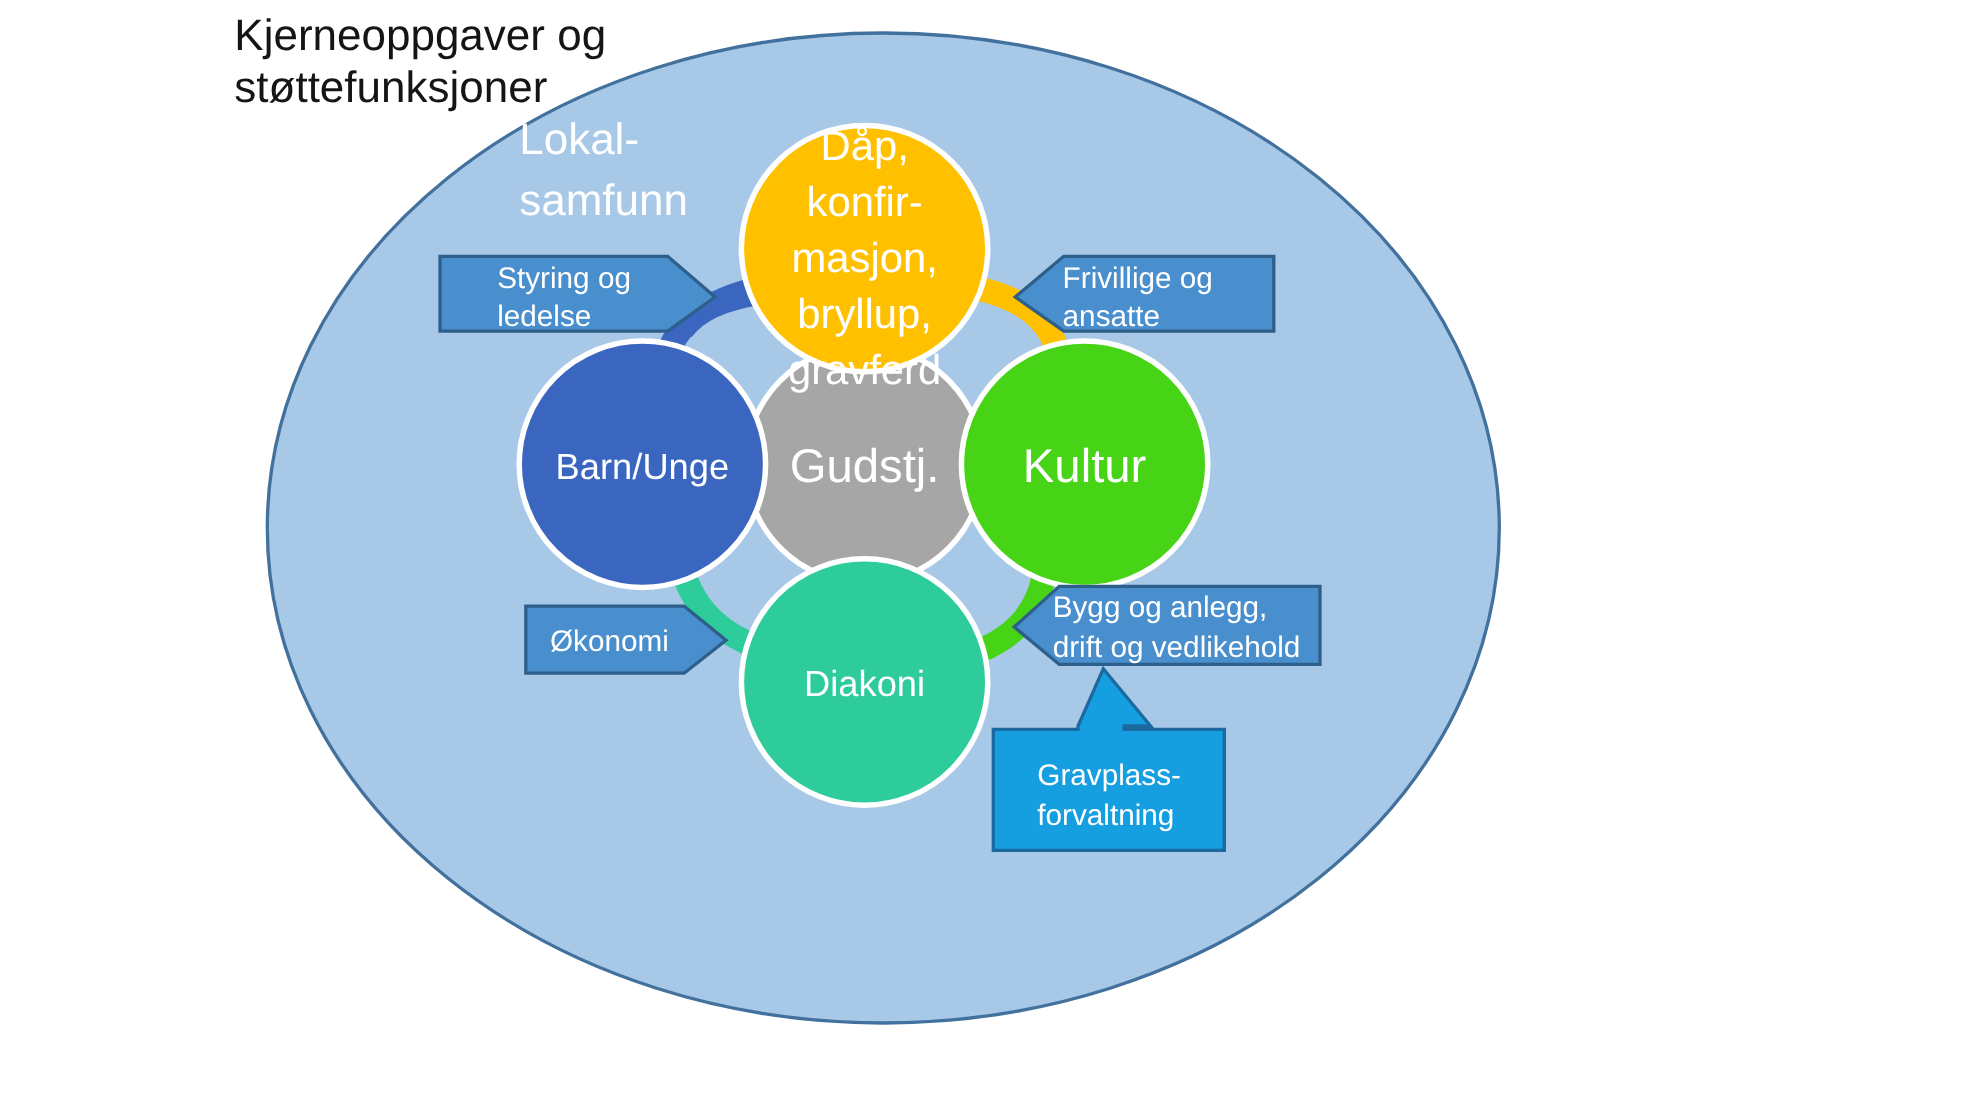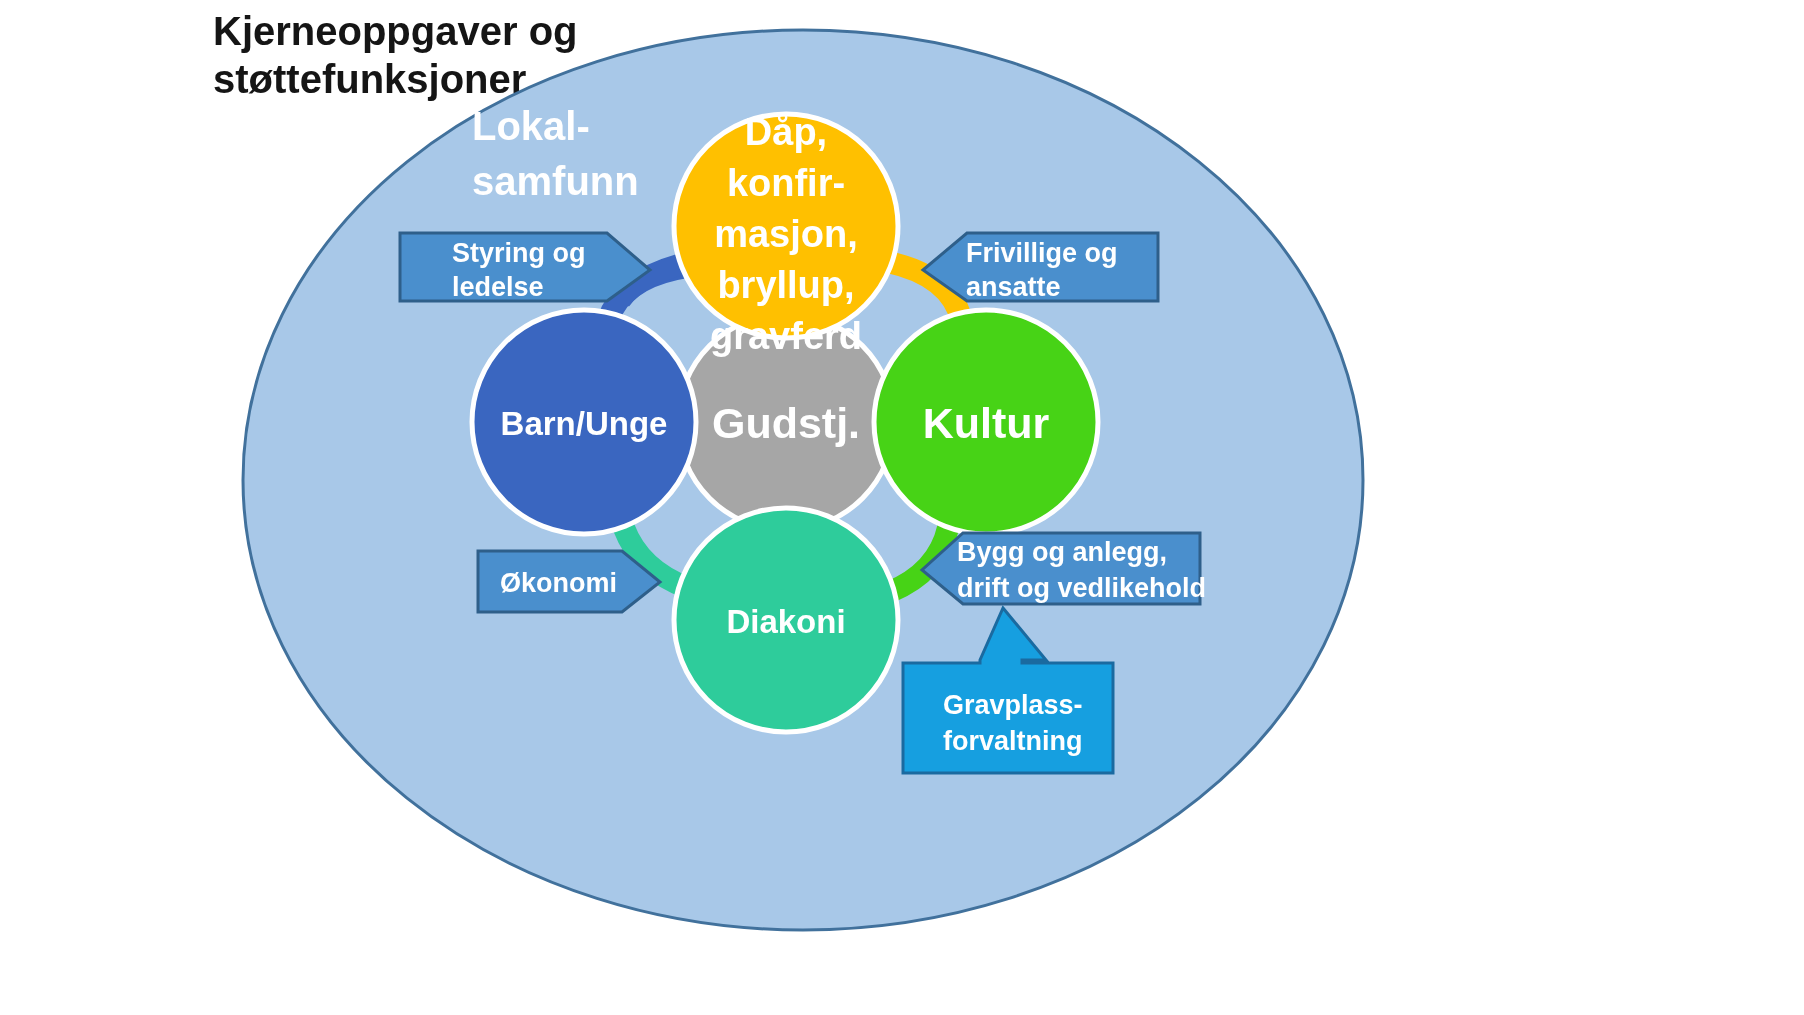--- a/index.html
+++ b/index.html
@@ -10,21 +10,20 @@
   body {
     width: 1804px;
     height: 1015px;
     font-family: "Liberation Sans", sans-serif;
     overflow: hidden;
   }
   #diagram-root {
     position: relative;
     width: 1784px;
     height: 1015px;
-    font-weight: bold;
   }
   svg#diagram {
     display: block;
     width: 1804px;
     height: 1015px;
   }
   .title-text {
     font-family: "Liberation Sans", sans-serif;
     font-size: 40px;
     fill: #151515;

